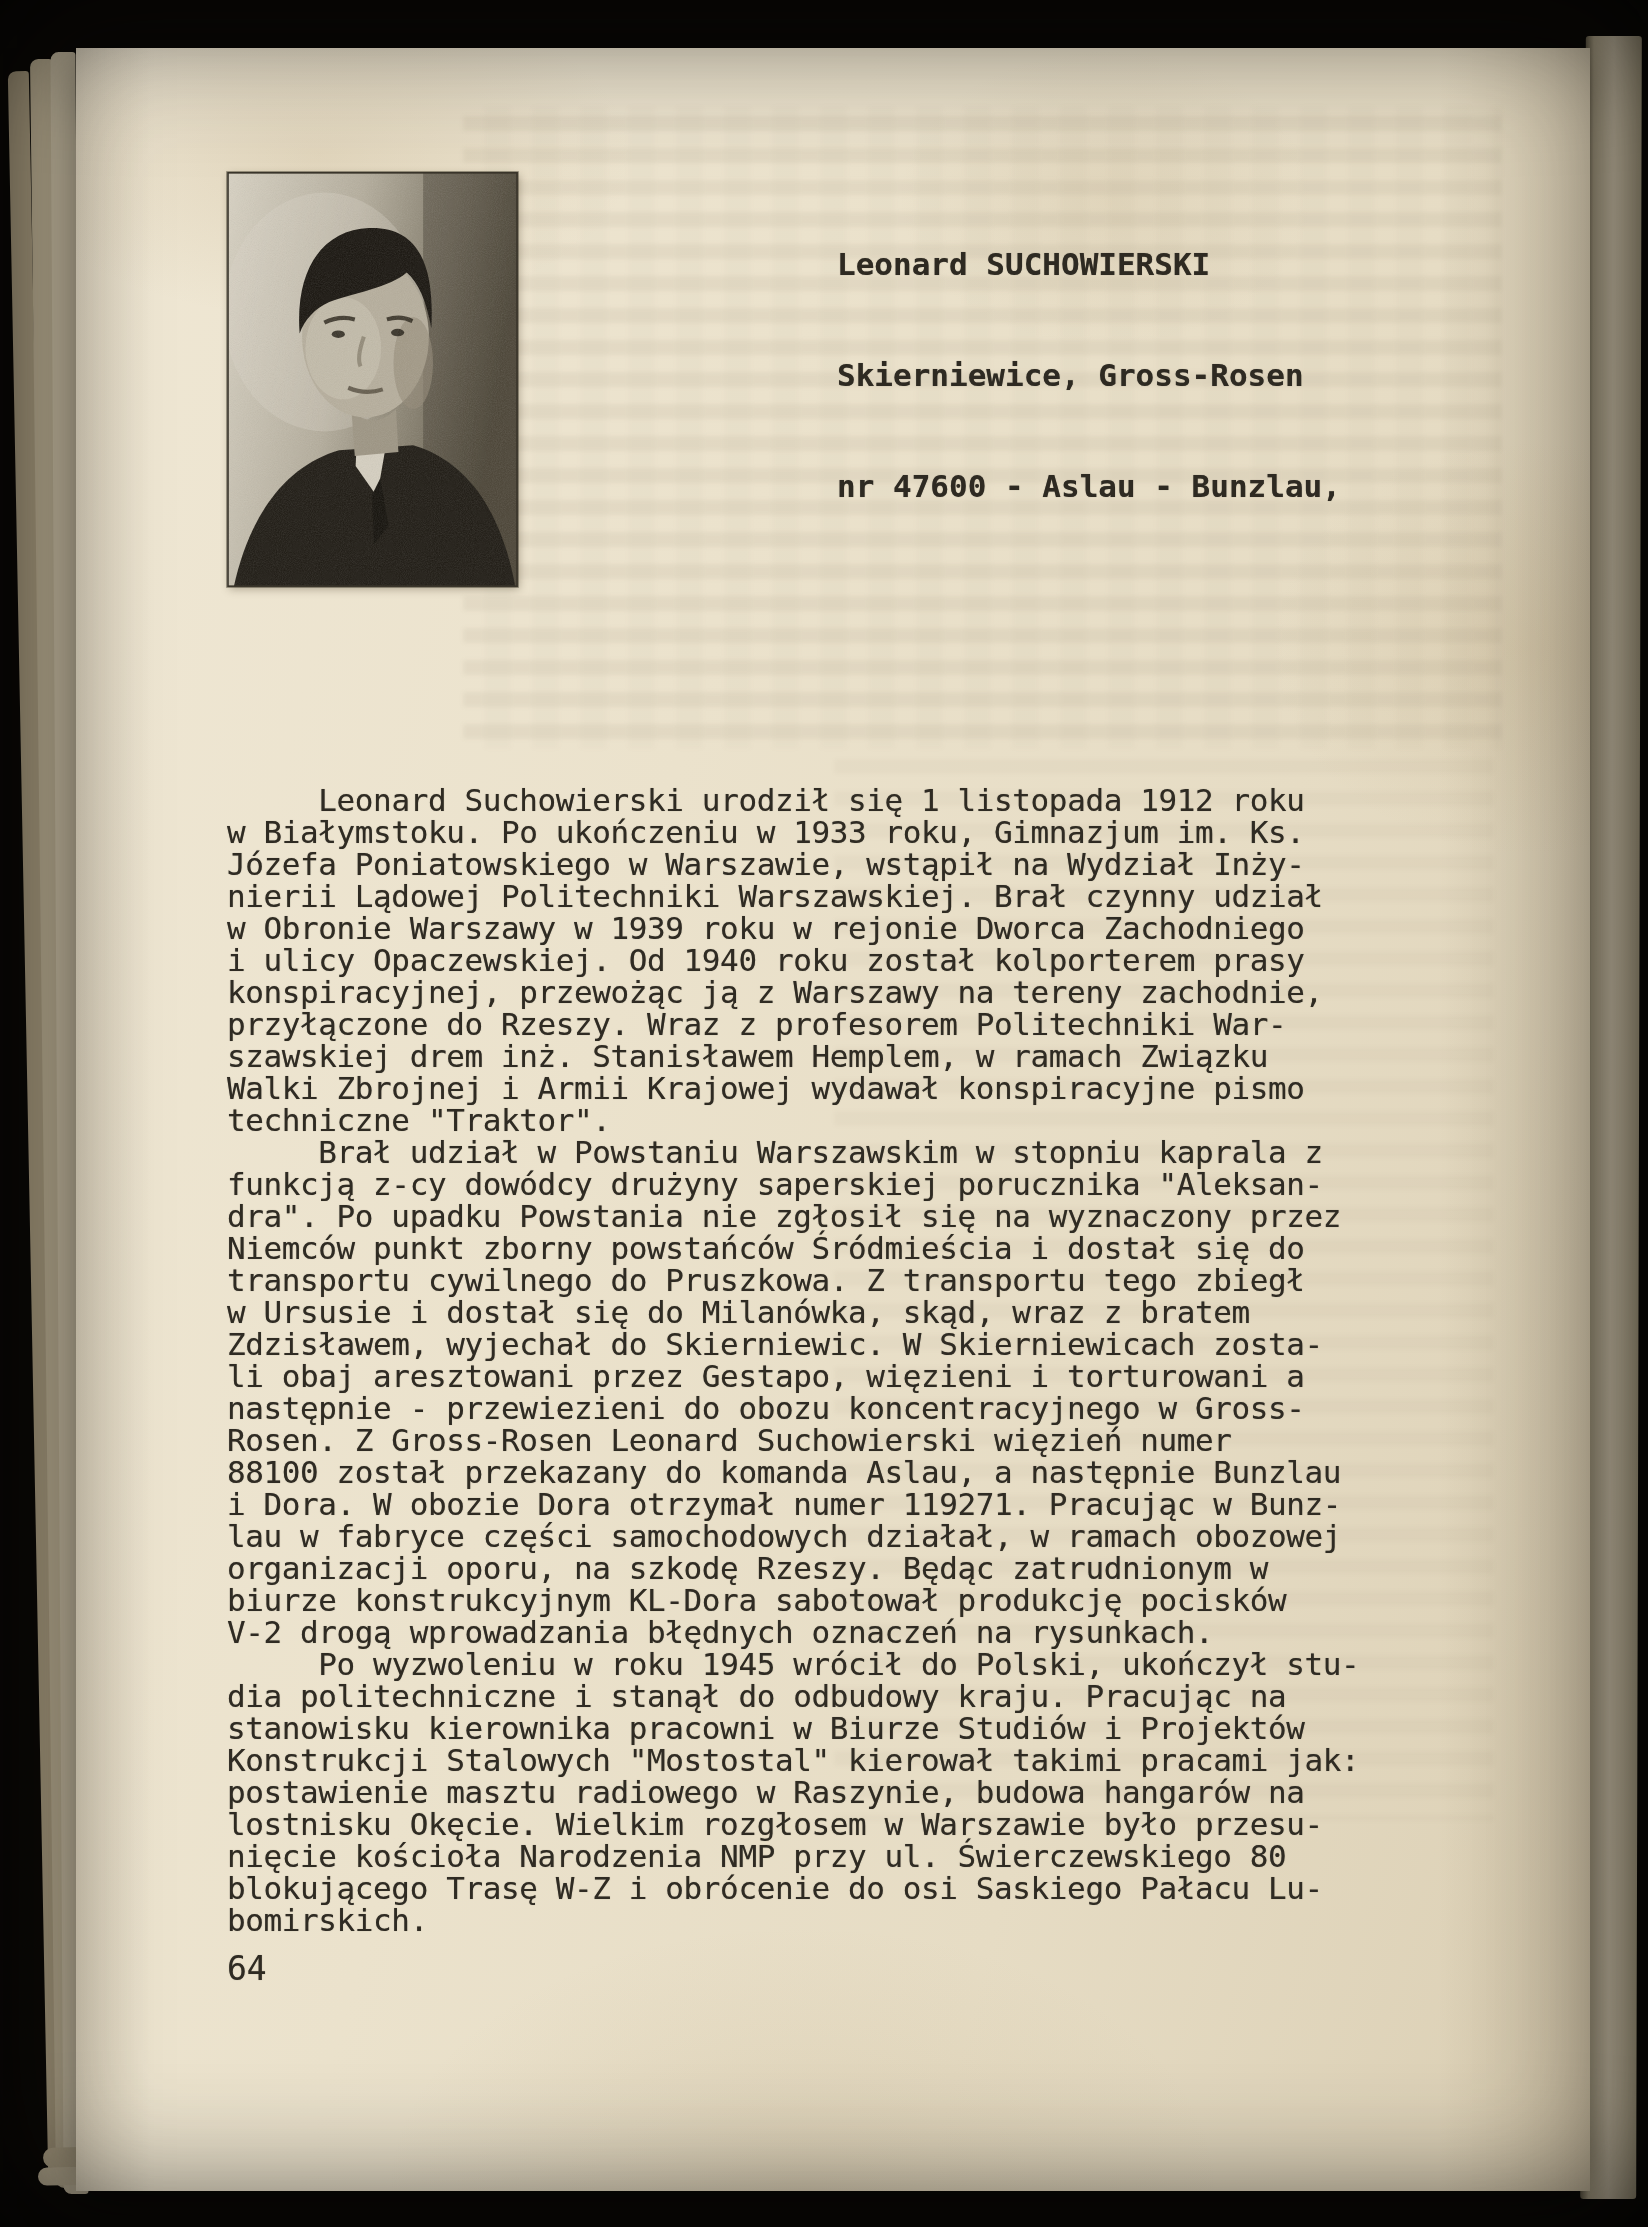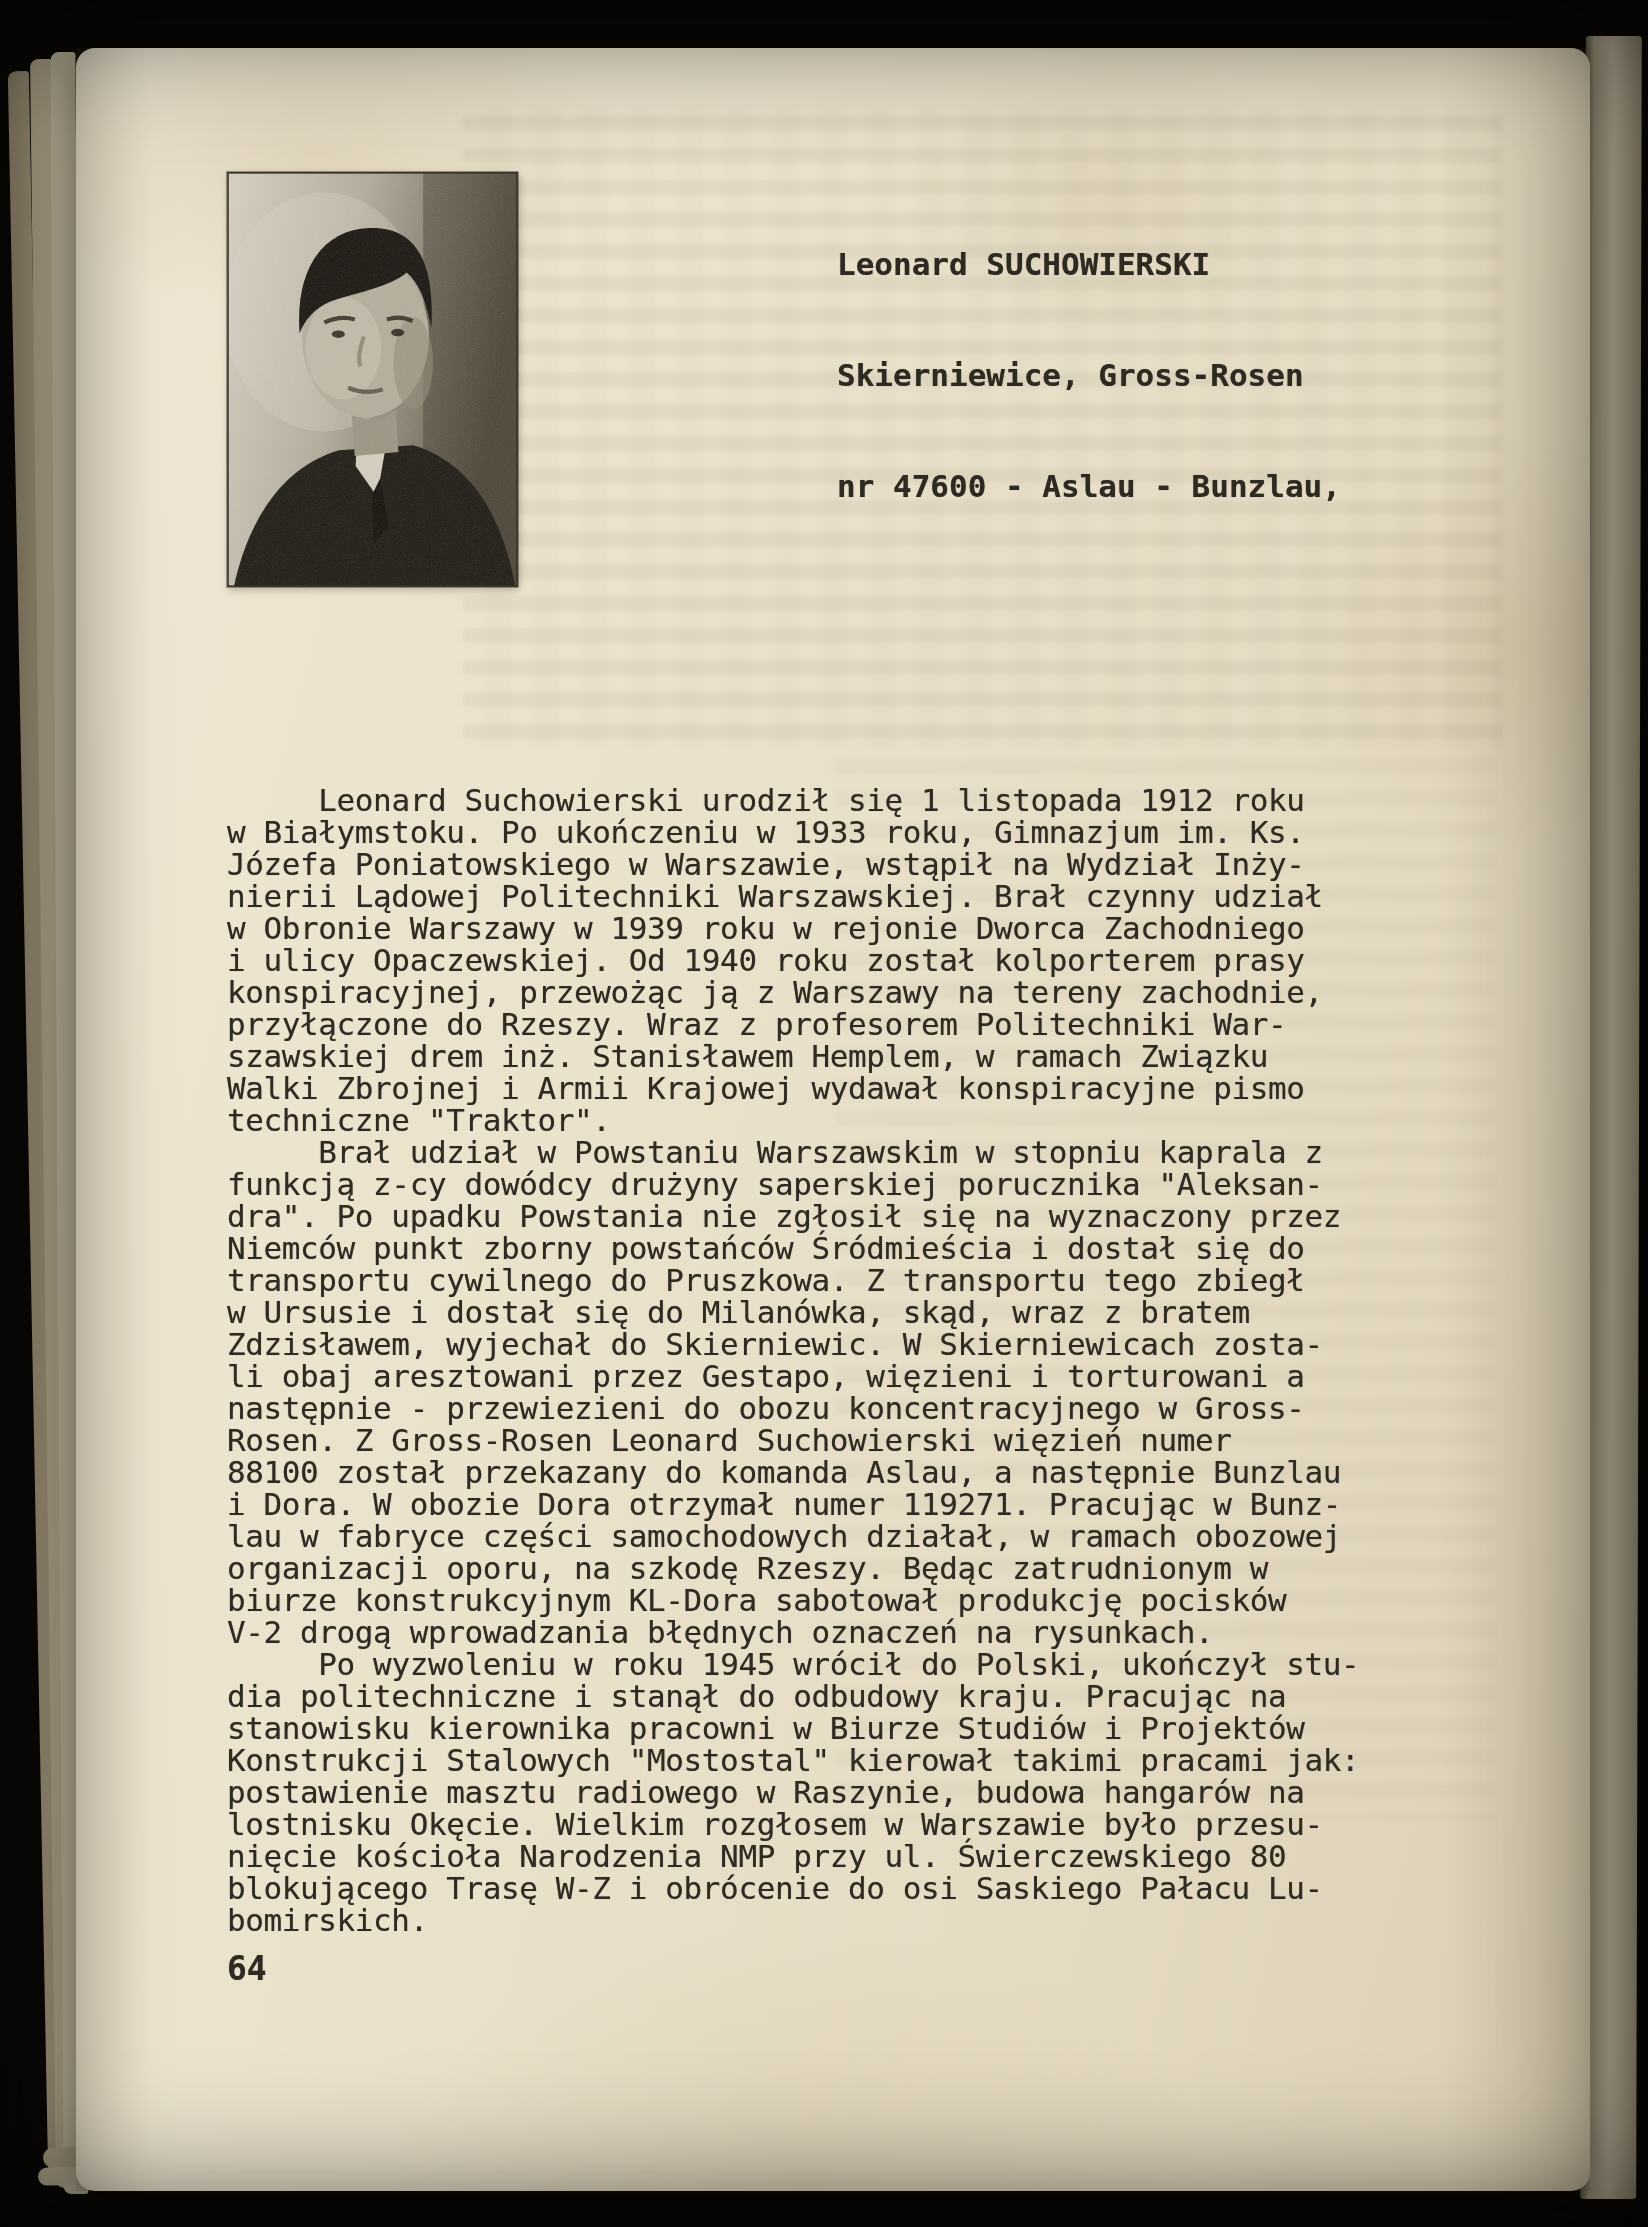--- a/index.html
+++ b/index.html
@@ -31,21 +31,20 @@
     background: linear-gradient(90deg, #6e654f 0px, #beb294 8.2px, #d6cab0 28px, #aa9f83 100%);
     transform: rotate(0.15deg);
     border-radius: 3.3px;
   }
 
   
   .page {
     position: absolute; left: 76px; top: 48px; width: 1514px; height: 2143px;
     background: linear-gradient(105deg, #efe7d4 0%, #ebe2cc 38%, #e6dcc4 68%, #dbcfb4 100%);
     box-shadow: 0 0 49px rgba(0,0,0,0.6);
-    border-radius: 19px;
   }
   .page::before { 
     content: ""; position: absolute; inset: 0; pointer-events: none;
     background-image:
       radial-gradient(511px 264px at 16% 5%, rgba(168,142,95,0.18), transparent 62%),
       radial-gradient(429px 346px at 96% 28%, rgba(168,142,95,0.15), transparent 60%),
       radial-gradient(346px 247px at 68% 7%, rgba(172,150,108,0.14), transparent 60%),
       radial-gradient(676px 429px at 48% 100%, rgba(158,133,88,0.13), transparent 62%),
       linear-gradient(90deg, rgba(92,76,50,0.16) 0%, rgba(92,76,50,0) 5%, rgba(92,76,50,0) 90%, rgba(92,76,50,0.20) 100%);
   }
@@ -84,21 +83,21 @@
   .body-text {
     position: absolute; left: 151px; top: 736px; width: 1270px;
     font-size: 31px; line-height: 32px; font-weight: normal;
     letter-spacing: -0.4px;
     color: #2f2b23; text-shadow: 0 0 0.8px rgba(47,43,35,0.5);
   }
   .para { margin: 0; white-space: pre-wrap; }
 
   .page-number {
     position: absolute; left: 151px; top: 1901px;
-    font-size: 33px; font-weight: bold; color: #2f2b23;
+    font-size: 33px; font-weight: normal; color: #2f2b23;
     text-shadow: 0 0 0.8px rgba(47,43,35,0.5);
   }
 </style>
 </head>
 <body>
 
 <div class="scene">
 
   <div class="stack-strip strip1"></div>
   <div class="stack-strip strip2"></div>

